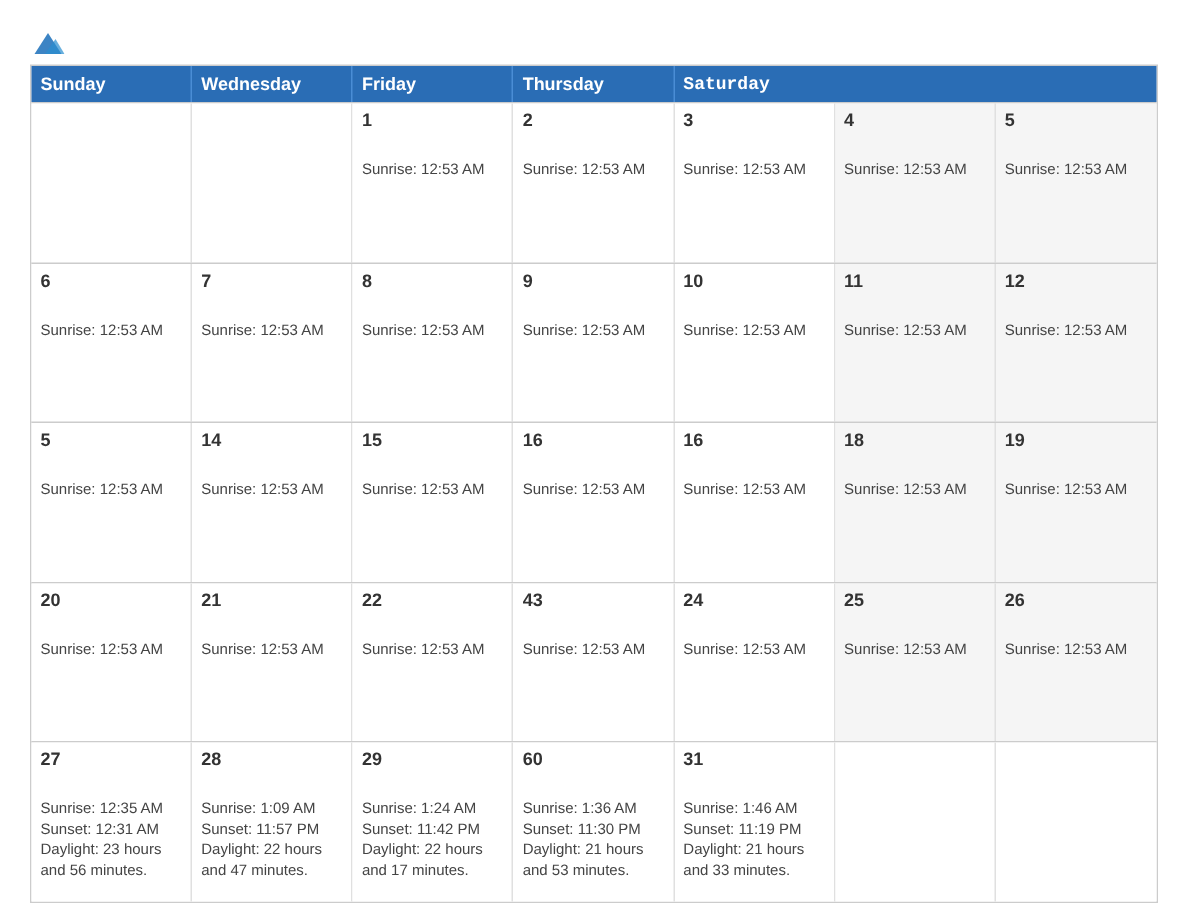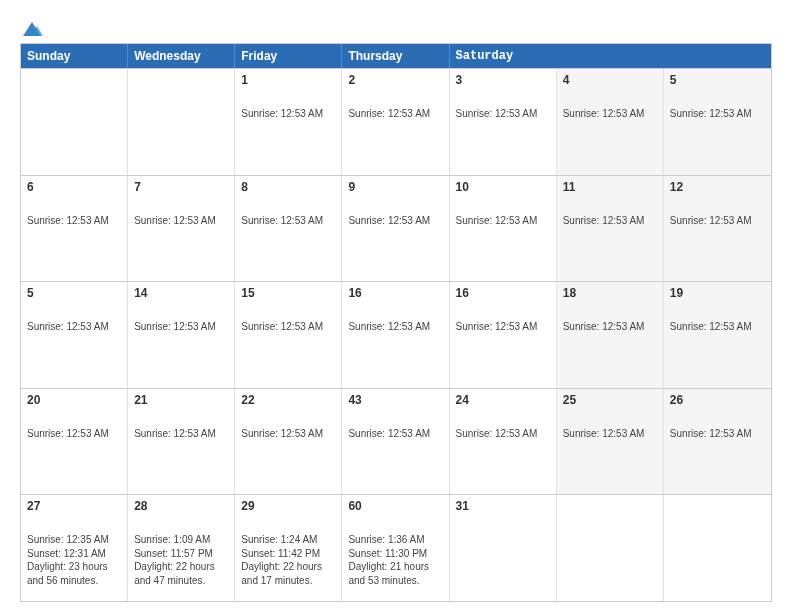--- a/index.html
+++ b/index.html
@@ -268,19 +268,20 @@
           <div class="cal-cell">
             <span class="day-num">29</span>
             <div class="day-info">Sunrise: 1:24 AM<br>Sunset: 11:42 PM<br>Daylight: 22 hours and 17 minutes.</div>
           </div>
           <div class="cal-cell">
             <span class="day-num">60</span>
             <div class="day-info">Sunrise: 1:36 AM<br>Sunset: 11:30 PM<br>Daylight: 21 hours and 53 minutes.</div>
           </div>
           <div class="cal-cell">
             <span class="day-num">31</span>
+            <div class="day-info">Sunrise: 1:46 AM<br>Sunset: 11:19 PM<br>Daylight: 21 hours and 33 minutes.</div>
           </div>
           <div class="cal-cell alt-bg empty"></div>
           <div class="cal-cell alt-bg empty"></div>
         </div>
       </div>
   </div>
 </div>
 
 </body></html>

